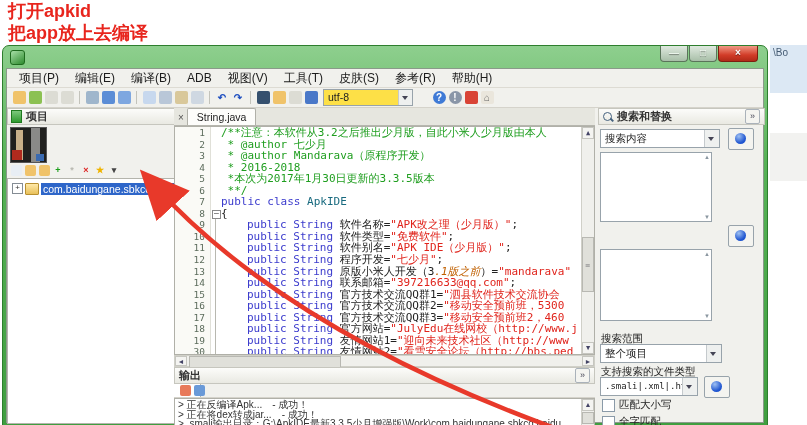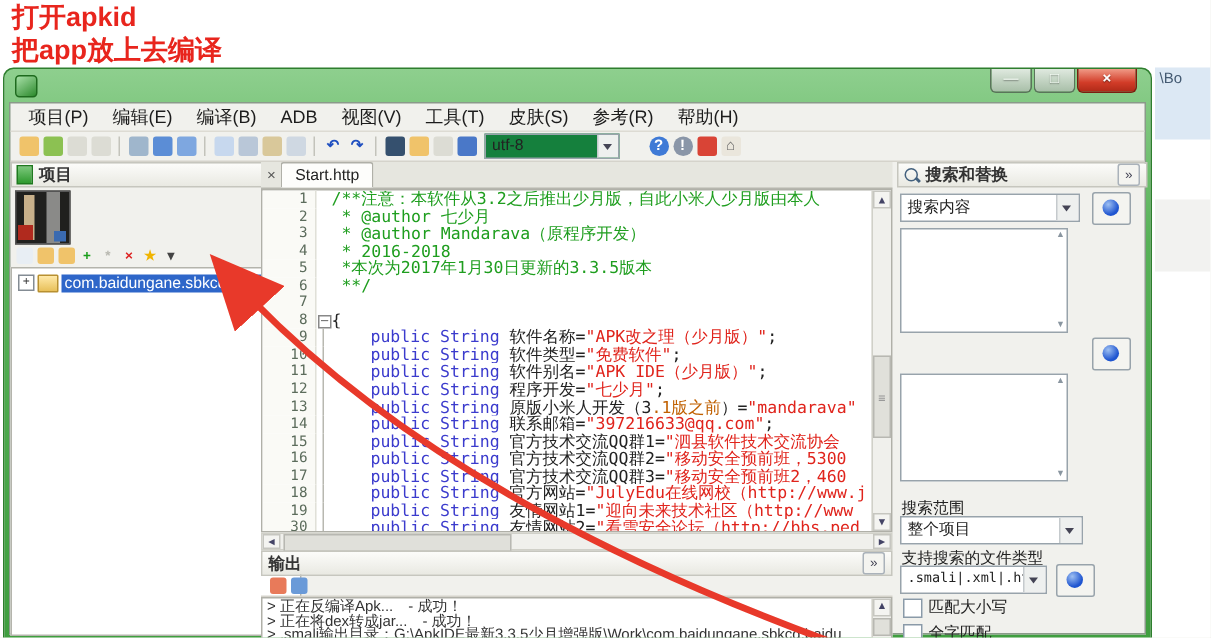--- a/index.html
+++ b/index.html
@@ -41,21 +41,21 @@
   .menubar{height:18px;display:flex;align-items:center;padding-left:4px;
            border-bottom:1px solid #dddbd3;font-size:12px;color:#1c1c1c;}
   .mi{padding:0 8px;line-height:18px;white-space:nowrap;}
 
   
   .toolbar{height:19px;display:flex;align-items:center;padding-left:4px;
            border-bottom:1px solid #d5d3cb;}
   .tbic{width:13px;height:13px;border-radius:2px;margin:0 1.5px;flex:0 0 auto;
         font-size:10px;line-height:13px;text-align:center;font-weight:bold;}
   .tsep{width:1px;height:13px;background:#c3c3bb;margin:0 4px;flex:0 0 auto;}
-  .enc{width:84px;height:15px;background:#15803d;border:1px solid #98a3ab;margin:0 4px;
+  .enc{width:84px;height:15px;background:#fde047;border:1px solid #98a3ab;margin:0 4px;
        font-size:10.5px;line-height:15px;padding-left:4px;position:relative;color:#222;}
   .enc .dd{position:absolute;right:0;top:0;width:13px;height:100%;background:#eef0ef;
            border-left:1px solid #c5cacd;}
   .tri{width:0;height:0;border-left:3px solid transparent;border-right:3px solid transparent;
        border-top:4px solid #445;position:absolute;left:3px;top:6px;}
   .tgap{width:14px;}
 
   
   .content{position:relative;height:calc(100% - 37px);}
 
@@ -105,21 +105,21 @@
   .cl{display:flex;height:11.55px;line-height:11.55px;white-space:pre;}
   .ln{width:30px;text-align:right;padding-right:5px;color:#5c6c5c;font-size:9.5px;
       background:#fafaf6;border-right:1px solid #e0e0d8;flex:0 0 auto;}
   .fold{width:10px;flex:0 0 auto;position:relative;}
   .f-start::before{content:"–";position:absolute;left:1px;top:2px;width:7px;height:7px;
       border:1px solid #888;background:#fff;font-size:8px;line-height:6px;text-align:center;color:#444;}
   .f-mid::before{content:"";position:absolute;left:4px;top:0;bottom:0;border-left:1px solid #b8b8b0;}
   .ct{flex:1;overflow:hidden;}
   .ct.ind{padding-left:26px;}
   .tok-c{color:#1f9e1f;text-align:center;} .tok-k{color:#3b3bcd;} .tok-t{color:#17697e;}
-  .tok-p{color:#222;} .tok-s{color:#e0241c;} .tok-n{color:#c06000;}
+  .tok-p{color:#222;} .tok-s{color:#e0241c;} .tok-n{color:#c06000;font-style:italic;}
 
   
   .vscroll{position:absolute;right:0;top:0;width:13px;height:100%;background:#f0f0ec;
            border-left:1px solid #d0d0c8;box-sizing:border-box;}
   .sbtn{position:absolute;left:0;width:12px;height:12px;background:#f4f4f1;border:1px solid #c6c6c0;
         box-sizing:border-box;font-size:7px;line-height:10px;text-align:center;color:#446;}
   .sthumb{position:absolute;left:0;width:12px;background:#e0e0da;border:1px solid #b8b8b2;
           box-sizing:border-box;font-size:8px;color:#999;text-align:center;}
   .hscroll{position:absolute;left:0;top:247px;width:100%;height:12px;background:#f0f0ec;
            border:1px solid #d0d0c8;box-sizing:border-box;}
@@ -270,32 +270,32 @@
             <span class="expbox">+</span>
             <span class="fold-ic"></span>
             <span class="tsel">com.baidungane.sbkcq.baidu</span>
           </div>
         </div>
       </div>
 
       <div class="edcol">
         <div class="tabbar">
           <span class="tabx">×</span>
-          <span class="tab">Start.http</span>
+          <span class="tab">String.java</span>
         </div>
 
         <div class="code">
           <div id="codelines">
               <div class="cl"><span class="ln">1</span><span class="fold"></span><span class="ct"><span class="tok-c">/**注意：本软件从3.2之后推出少月版，自此小米人少月版由本人</span></span></div>
               <div class="cl"><span class="ln">2</span><span class="fold"></span><span class="ct"><span class="tok-c"> * @author 七少月</span></span></div>
               <div class="cl"><span class="ln">3</span><span class="fold"></span><span class="ct"><span class="tok-c"> * @author Mandarava（原程序开发）</span></span></div>
               <div class="cl"><span class="ln">4</span><span class="fold"></span><span class="ct"><span class="tok-c"> * 2016-2018</span></span></div>
               <div class="cl"><span class="ln">5</span><span class="fold"></span><span class="ct"><span class="tok-c"> *本次为2017年1月30日更新的3.3.5版本</span></span></div>
               <div class="cl"><span class="ln">6</span><span class="fold"></span><span class="ct"><span class="tok-c"> **/</span></span></div>
-              <div class="cl"><span class="ln">7</span><span class="fold"></span></div>
+              <div class="cl"><span class="ln">7</span><span class="fold"></span><span class="ct"><span class="tok-k">public class </span><span class="tok-t">ApkIDE</span></span></div>
               <div class="cl"><span class="ln">8</span><span class="fold f-start"></span><span class="ct"><span class="tok-p">{</span></span></div>
               <div class="cl"><span class="ln">9</span><span class="fold f-mid"></span><span class="ct ind"><span class="tok-k">public </span><span class="tok-k">String </span><span class="tok-p">软件名称=</span><span class="tok-s">"APK改之理（少月版）"</span><span class="tok-p">;</span></span></div>
               <div class="cl"><span class="ln">10</span><span class="fold f-mid"></span><span class="ct ind"><span class="tok-k">public </span><span class="tok-k">String </span><span class="tok-p">软件类型=</span><span class="tok-s">"免费软件"</span><span class="tok-p">;</span></span></div>
               <div class="cl"><span class="ln">11</span><span class="fold f-mid"></span><span class="ct ind"><span class="tok-k">public </span><span class="tok-k">String </span><span class="tok-p">软件别名=</span><span class="tok-s">"APK IDE（少月版）"</span><span class="tok-p">;</span></span></div>
               <div class="cl"><span class="ln">12</span><span class="fold f-mid"></span><span class="ct ind"><span class="tok-k">public </span><span class="tok-k">String </span><span class="tok-p">程序开发=</span><span class="tok-s">"七少月"</span><span class="tok-p">;</span></span></div>
               <div class="cl"><span class="ln">13</span><span class="fold f-mid"></span><span class="ct ind"><span class="tok-k">public </span><span class="tok-k">String </span><span class="tok-p">原版小米人开发（3</span><span class="tok-n">.1版之前</span><span class="tok-p">）=</span><span class="tok-s">"mandarava"</span></span></div>
               <div class="cl"><span class="ln">14</span><span class="fold f-mid"></span><span class="ct ind"><span class="tok-k">public </span><span class="tok-k">String </span><span class="tok-p">联系邮箱=</span><span class="tok-s">"397216633@qq.com"</span><span class="tok-p">;</span></span></div>
               <div class="cl"><span class="ln">15</span><span class="fold f-mid"></span><span class="ct ind"><span class="tok-k">public </span><span class="tok-k">String </span><span class="tok-p">官方技术交流QQ群1=</span><span class="tok-s">"泗县软件技术交流协会</span></span></div>
               <div class="cl"><span class="ln">16</span><span class="fold f-mid"></span><span class="ct ind"><span class="tok-k">public </span><span class="tok-k">String </span><span class="tok-p">官方技术交流QQ群2=</span><span class="tok-s">"移动安全预前班，5300</span></span></div>
               <div class="cl"><span class="ln">17</span><span class="fold f-mid"></span><span class="ct ind"><span class="tok-k">public </span><span class="tok-k">String </span><span class="tok-p">官方技术交流QQ群3=</span><span class="tok-s">"移动安全预前班2，460</span></span></div>

